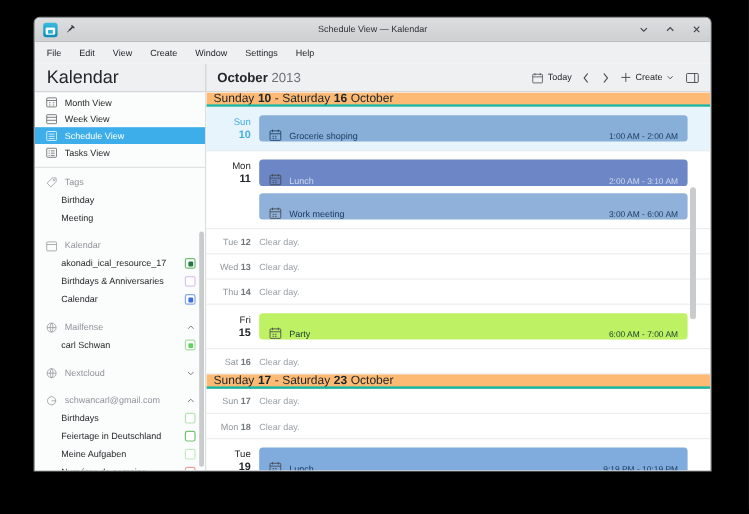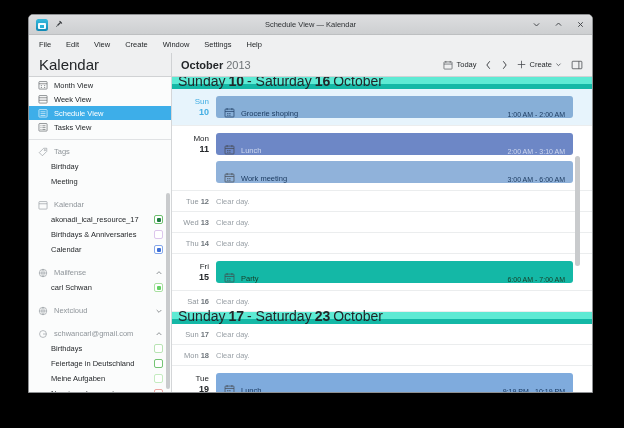--- a/index.html
+++ b/index.html
@@ -72,37 +72,37 @@
   .cb-bday    { border-color:#b8e4b4; }
   .cb-feier   { border-color:#74c474; }
   .cb-aufg    { border-color:#c4ecc0; }
   .cb-num     { border-color:#eca4a0; }
   .sb-thumb { position:absolute; right:1px; top:116px; width:4px; height:196px;
               background:#c9cbcd; border-radius:2px; }
 
   
   .main { flex:1; position:relative; background:#fff; overflow:hidden; }
   .week-header { height:12px; display:flex; align-items:center; gap:3px; padding-left:6px;
-                 font-size:14px; color:#232629; border-bottom:5px solid #14b8a6; background:#5eead4; }
+                 font-size:10px; color:#232629; border-bottom:2px solid #14b8a6; background:#fdba74; }
   .week-header b { font-weight:bold; }
   .day-row { display:flex; border-bottom:1px solid #ebedee; padding:7px 19px 7px 0; }
   .day-row.today { background:#e7f4fc; }
   .day-col { flex:0 0 40px; text-align:right; padding-right:3px; padding-top:1px; }
   .day-name { font-size:8px; color:#232629; line-height:10px; }
   .day-num  { font-size:9px; font-weight:bold; color:#232629; line-height:11px; }
   .today .day-name, .today .day-num { color:#44aee3; }
   .events-col { flex:1; margin-left:4px; display:flex; flex-direction:column; gap:6px; min-width:0; }
   .event-card { height:22px; border-radius:3px; display:flex; align-items:flex-end;
                 gap:6px; padding:0 8px; }
   .event-title { font-size:7.5px; white-space:nowrap; }
   .event-time  { margin-left:auto; font-size:7px; white-space:nowrap; }
   .ev-groc  { background:#87afd7; color:#1d3c61; }
   .ev-lun1  { background:#6d87c6; color:#cfd8f0; }
   .ev-work  { background:#90b2da; color:#1d3c61; }
-  .ev-party { background:#14b8a6; color:#16402b; }
+  .ev-party { background:#bef264; color:#16402b; }
   .ev-lun2  { background:#7fabdd; color:#17365c; }
   .clear-row { height:21px; display:flex; align-items:center; border-bottom:1px solid #ebedee;
                font-size:7.5px; }
   .day-inline { flex:0 0 40px; text-align:right; padding-right:3px; color:#8f969c; }
   .day-inline b { color:#6e757b; }
   .clear-text { margin-left:4px; color:#9ba2a8; }
   .main-thumb { position:absolute; right:12px; top:79px; width:5px; height:110px;
                 background:#c9cbcd; border-radius:2.5px; }
 </style>
 </head>

